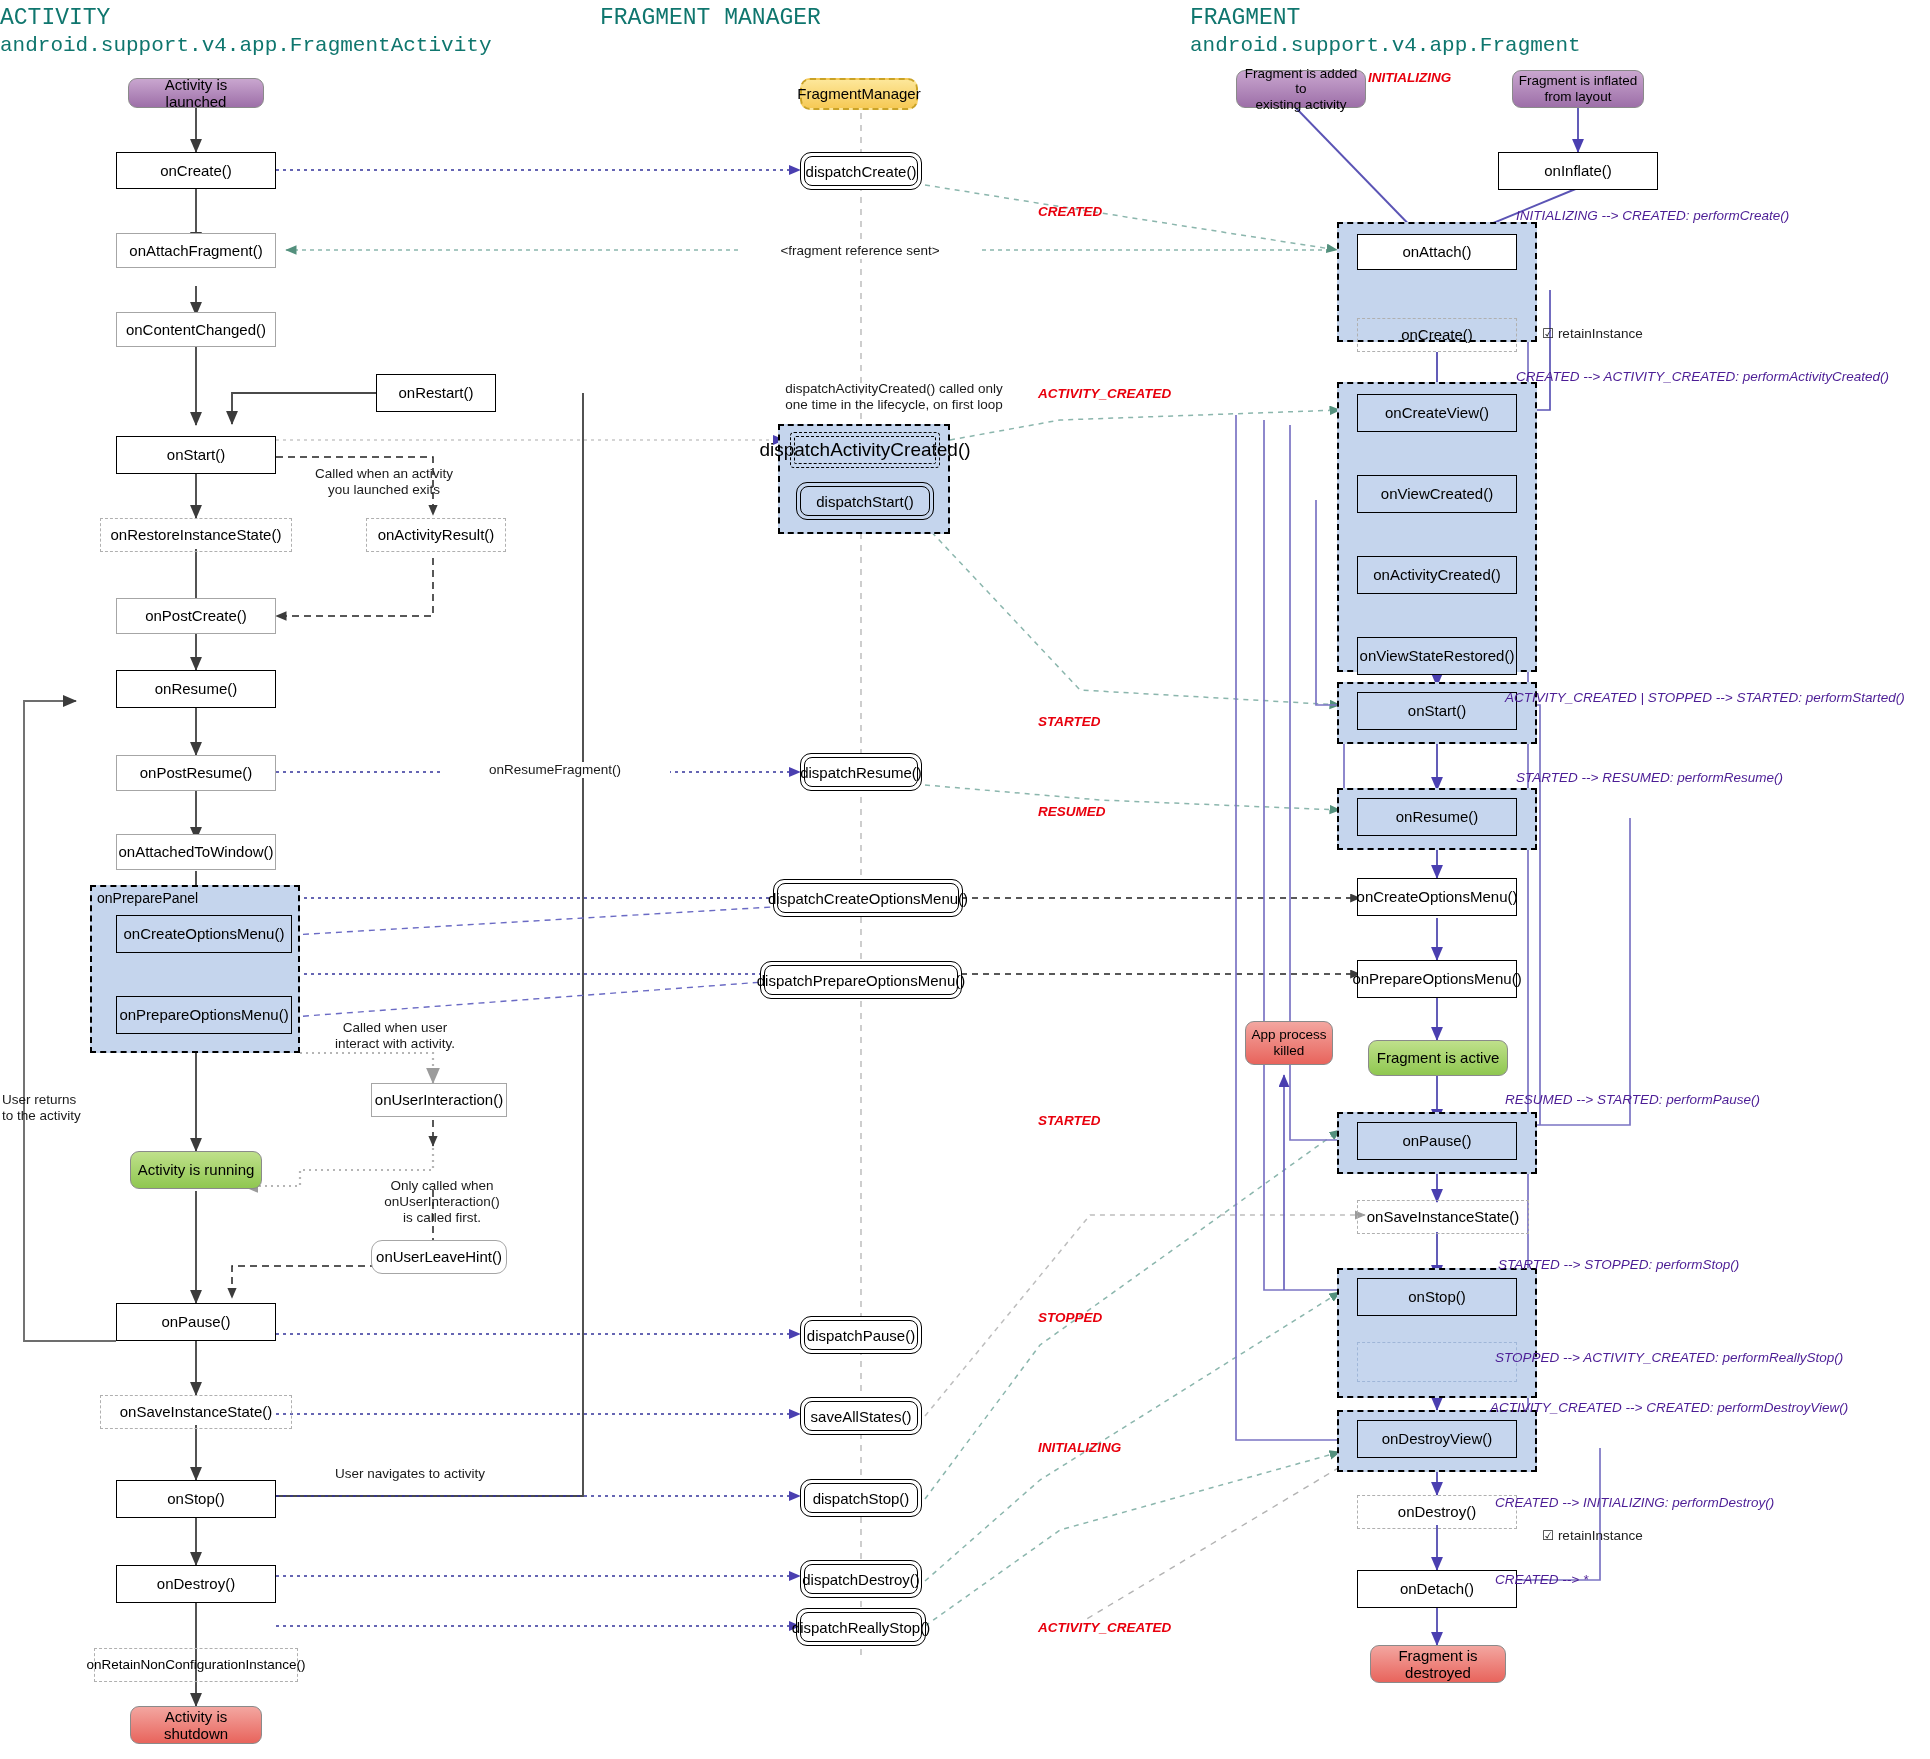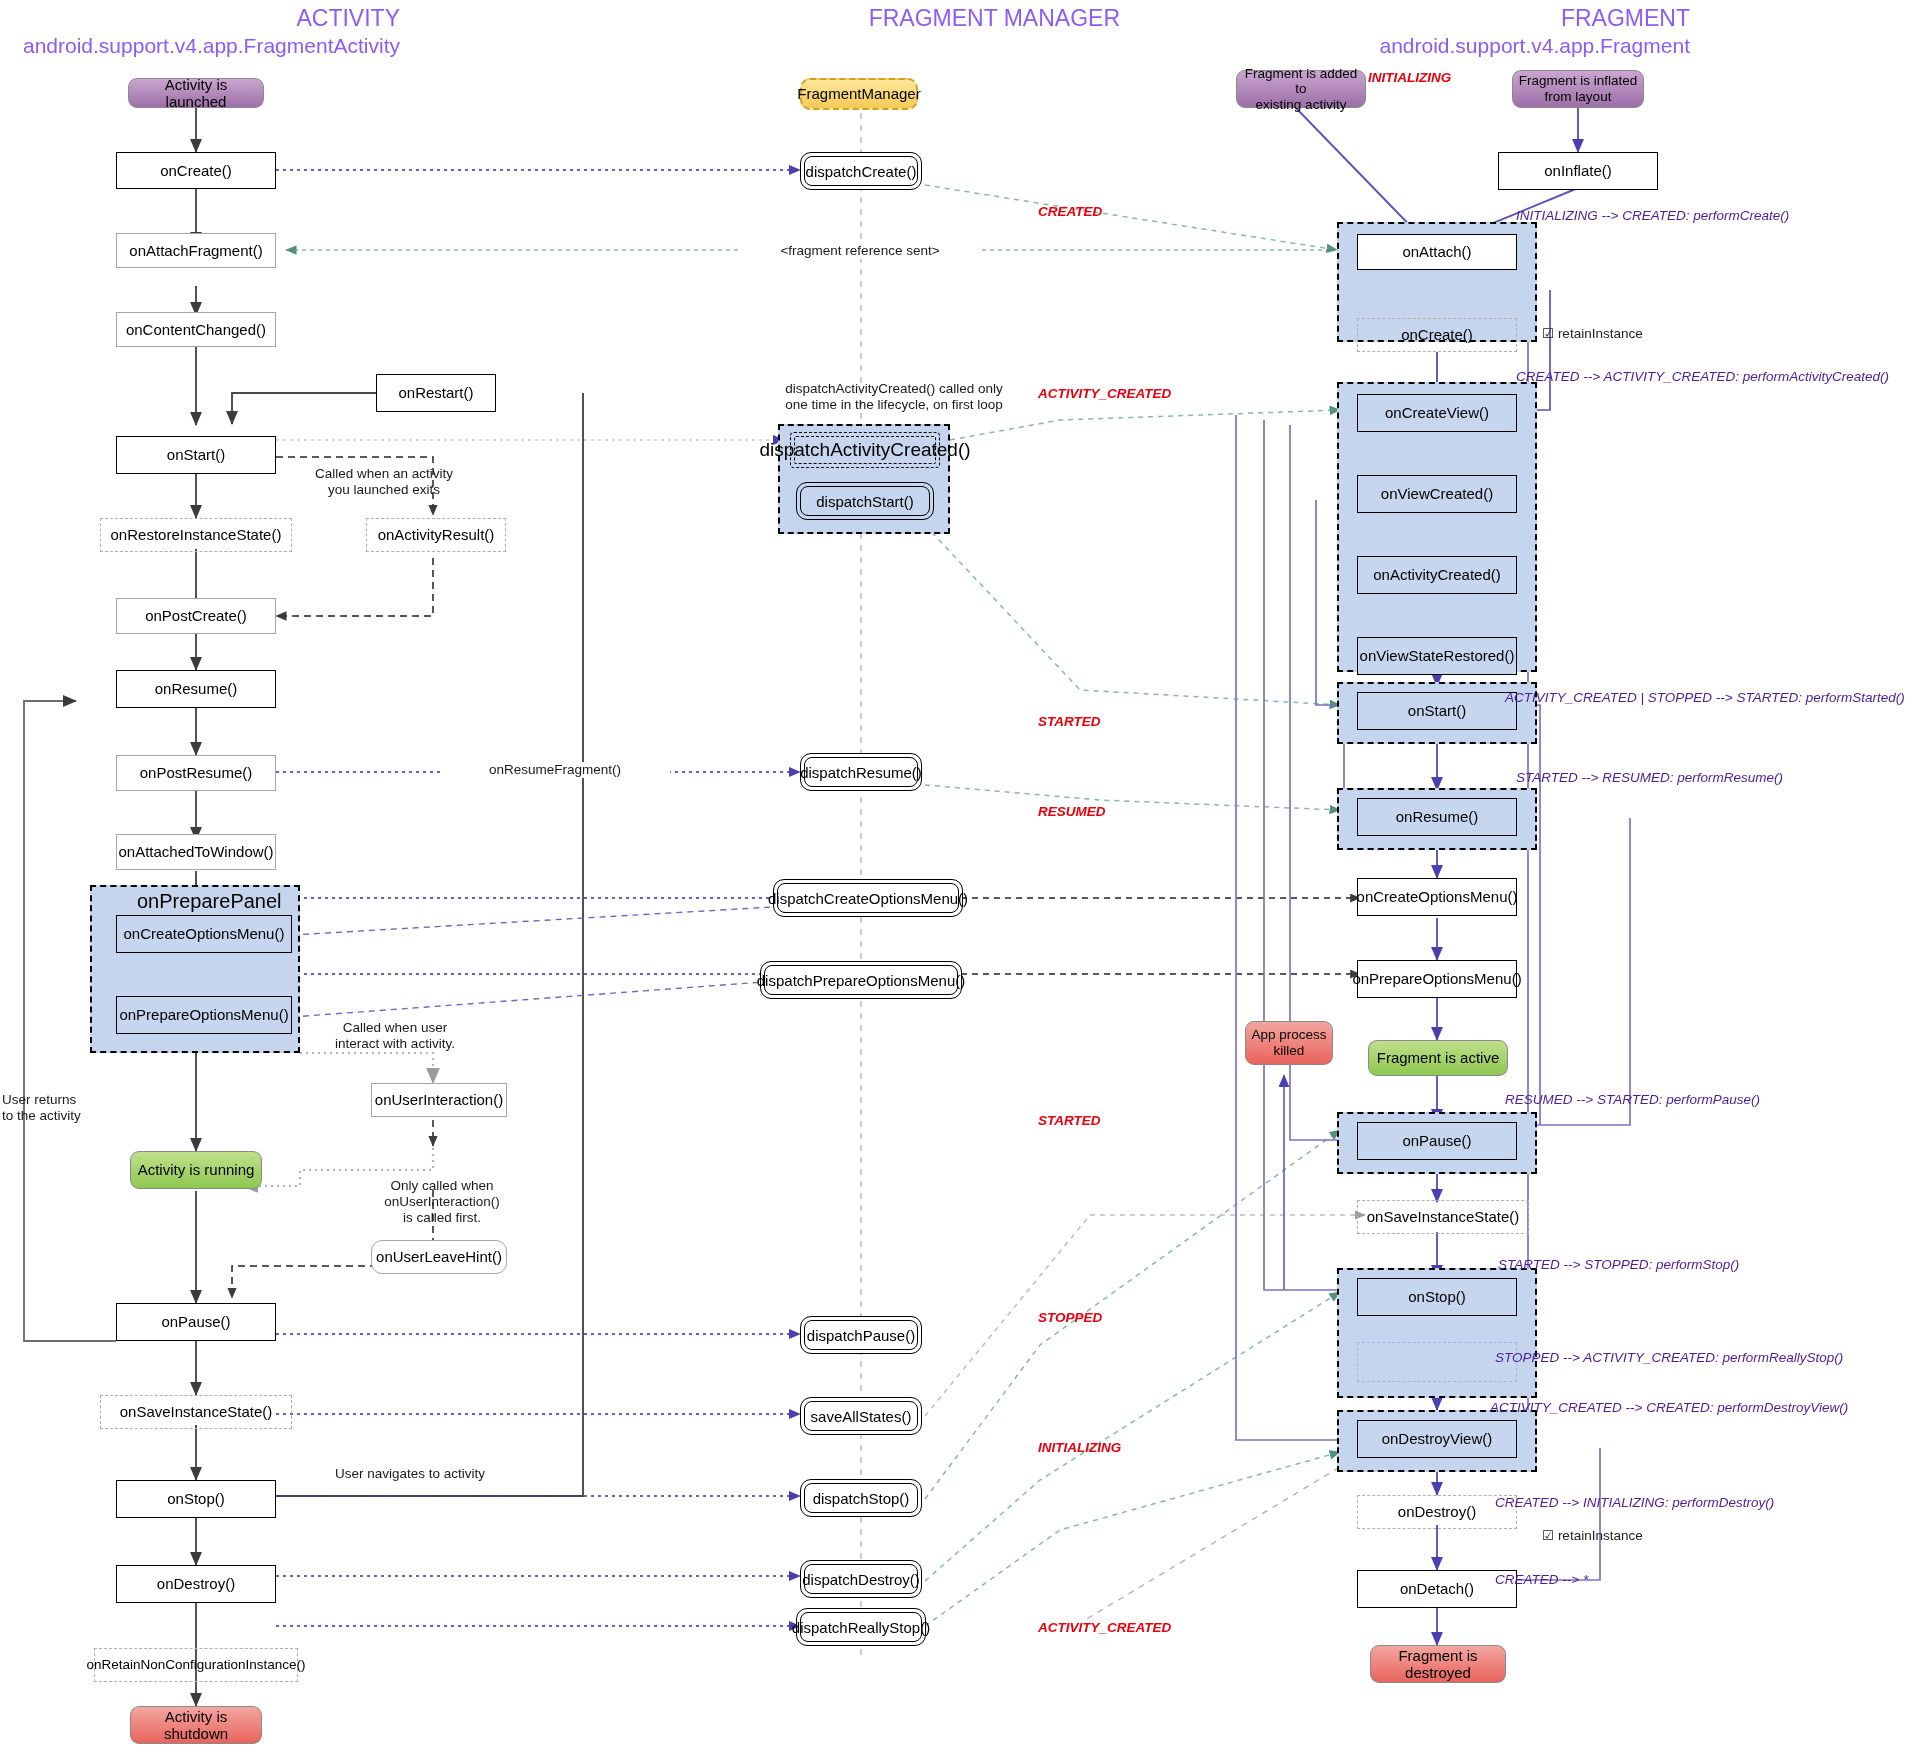--- a/index.html
+++ b/index.html
@@ -1,34 +1,34 @@
 <!DOCTYPE html>
 <html><head>
 <meta charset="utf-8">
 <style>
   html,body{margin:0;padding:0;background:#fff;}
   body{width:1930px;height:1759px;position:relative;
        font-family:"Liberation Sans", sans-serif;color:#000;overflow:hidden;}
   #canvas{position:absolute;inset:0;width:1930px;height:1759px;}
   svg.wires{position:absolute;left:0;top:0;width:1930px;height:1759px;pointer-events:none;}
 
-  .colhead{position:absolute;text-align:right;font-family:Liberation Sans, sans-serif;
-           font-size:23px;line-height:1.25;color:#8b5cf6;}
+  .colhead{position:absolute;text-align:left;font-family:Liberation Mono, monospace;
+           font-size:23px;line-height:1.25;color:#0f766e;}
   .colhead .sub{font-size:21px;}
 
   
   .node{position:absolute;display:flex;align-items:center;justify-content:center;
         text-align:center;font-size:15px;line-height:1.15;box-sizing:border-box;
         background:#fff;padding:0 4px;}
   .common   {border:1.6px solid #000;}
   .uncommon {border:1.6px solid #a6a6a6;}
   .conditional{border:1.4px dashed #b0b0b0;background:transparent;}
   .scope    {border:1.6px solid #000;background:#c6d6ee;}
   .scopebox {position:absolute;border:2px dashed #000;background:#c5d5ed;box-sizing:border-box;}
-  .scopebox .lbl{position:absolute;left:5px;top:3px;font-size:20px;margin-left:40px;}
+  .scopebox .lbl{position:absolute;left:5px;top:3px;font-size:14px;}
   .dashnode {border:1.8px dashed #7f7f7f;background:#c6d6ee;}
   .terminal {border-radius:9px;border:1.3px solid #8a8a8a;font-size:15px;}
   .t-purple {background:linear-gradient(#c9a6cf,#9d6fa8);}
   .t-green  {background:linear-gradient(#bfe08b,#8fc750);}
   .t-red    {background:linear-gradient(#f3a6a0,#e8645c);}
   .t-yellow {background:linear-gradient(#fde79a,#f6c955);border:2px dashed #c9a227;border-radius:10px;}
 
   
   .dispatch{position:absolute;box-sizing:border-box;border:1.4px solid #000;border-radius:11px;
             background:#fff;display:flex;align-items:center;justify-content:center;font-size:15px;}

